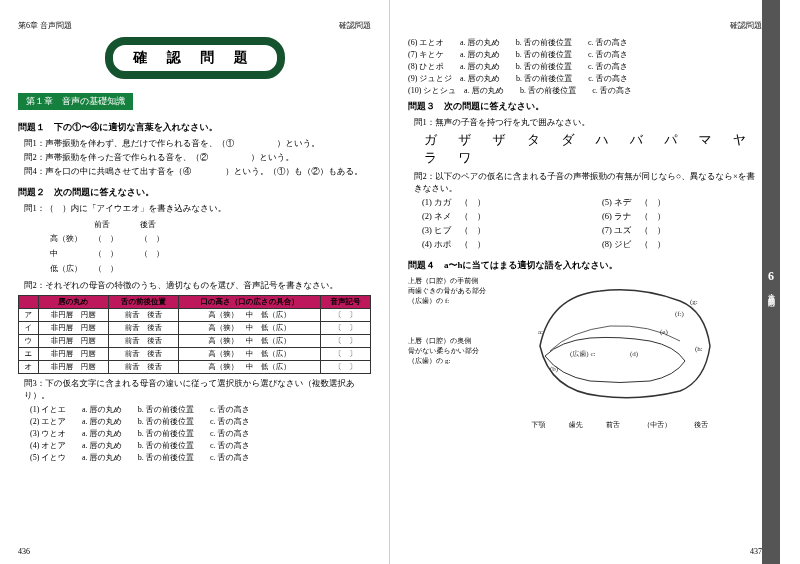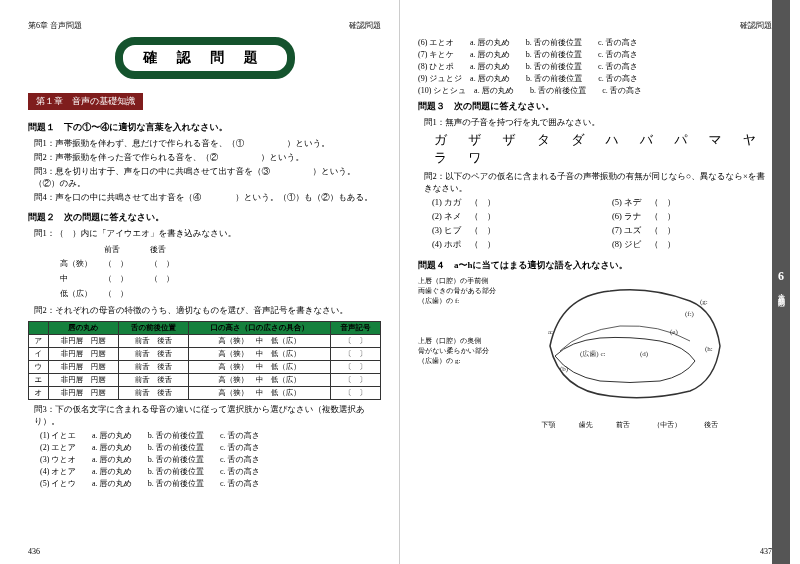--- a/index.html
+++ b/index.html
@@ -10,21 +10,20 @@
       width: 800px;
       height: 564px;
       overflow: hidden;
       position: relative;
     }
     .page-container {
       display: flex;
       width: 800px;
       height: 564px;
       position: relative;
-      justify-content: center;
     }
     .left-page {
       width: 390px;
       height: 564px;
       padding: 20px 18px 16px 18px;
       border-right: 1px solid #ccc;
       position: relative;
       overflow: hidden;
     }
     .right-page {
@@ -67,21 +66,21 @@
       text-align: center;
       padding: 4px 20px;
       font-size: 14px;
       font-weight: bold;
       letter-spacing: 8px;
       margin: 0 auto 8px auto;
       display: inline-block;
       width: 180px;
     }
     .section-header {
-      background: #7f1d1d;
+      background: #15803d;
       color: #fff;
       font-size: 9px;
       padding: 2px 8px;
       margin-bottom: 6px;
       display: inline-block;
     }
     .mondai-title {
       font-weight: bold;
       font-size: 9px;
       margin-bottom: 4px;
@@ -102,21 +101,21 @@
       width: 100%;
       margin-top: 4px;
       margin-bottom: 4px;
     }
     .vowel-table th, .vowel-table td {
       border: 1px solid #333;
       padding: 1px 3px;
       text-align: center;
     }
     .vowel-table th {
-      background: #15803d;
+      background: #be185d;
     }
     .kana-row {
       letter-spacing: 4px;
       font-size: 13px;
       margin-left: 16px;
     }
   </style>
 </head>
 <body>
 
@@ -136,21 +135,20 @@
     </div>
 
     <div style="margin-bottom:5px;">
       <span class="section-header">第１章　音声の基礎知識</span>
     </div>
 
     <div class="mondai-block">
       <div class="mondai-title">問題１　下の①〜④に適切な言葉を入れなさい。</div>
       <div class="sub-question">問1：声帯振動を伴わず、息だけで作られる音を、（①　　　　　）という。</div>
       <div class="sub-question">問2：声帯振動を伴った音で作られる音を、（②　　　　　）という。</div>
-      <div class="sub-question">問3：息を切り出す于、声を口の中に共鳴させて出す音を（③　　　　　）という。（②）のみ。</div>
       <div class="sub-question">問4：声を口の中に共鳴させて出す音を（④　　　　）という。（①）も（②）もある。</div>
     </div>
 
     <div class="mondai-block">
       <div class="mondai-title">問題２　次の問題に答えなさい。</div>
 
       <div class="sub-question">問1：（　）内に「アイウエオ」を書き込みなさい。</div>
 
       <table style="font-size:8px; margin-left:30px; margin-bottom:3px;">
         <tbody>

